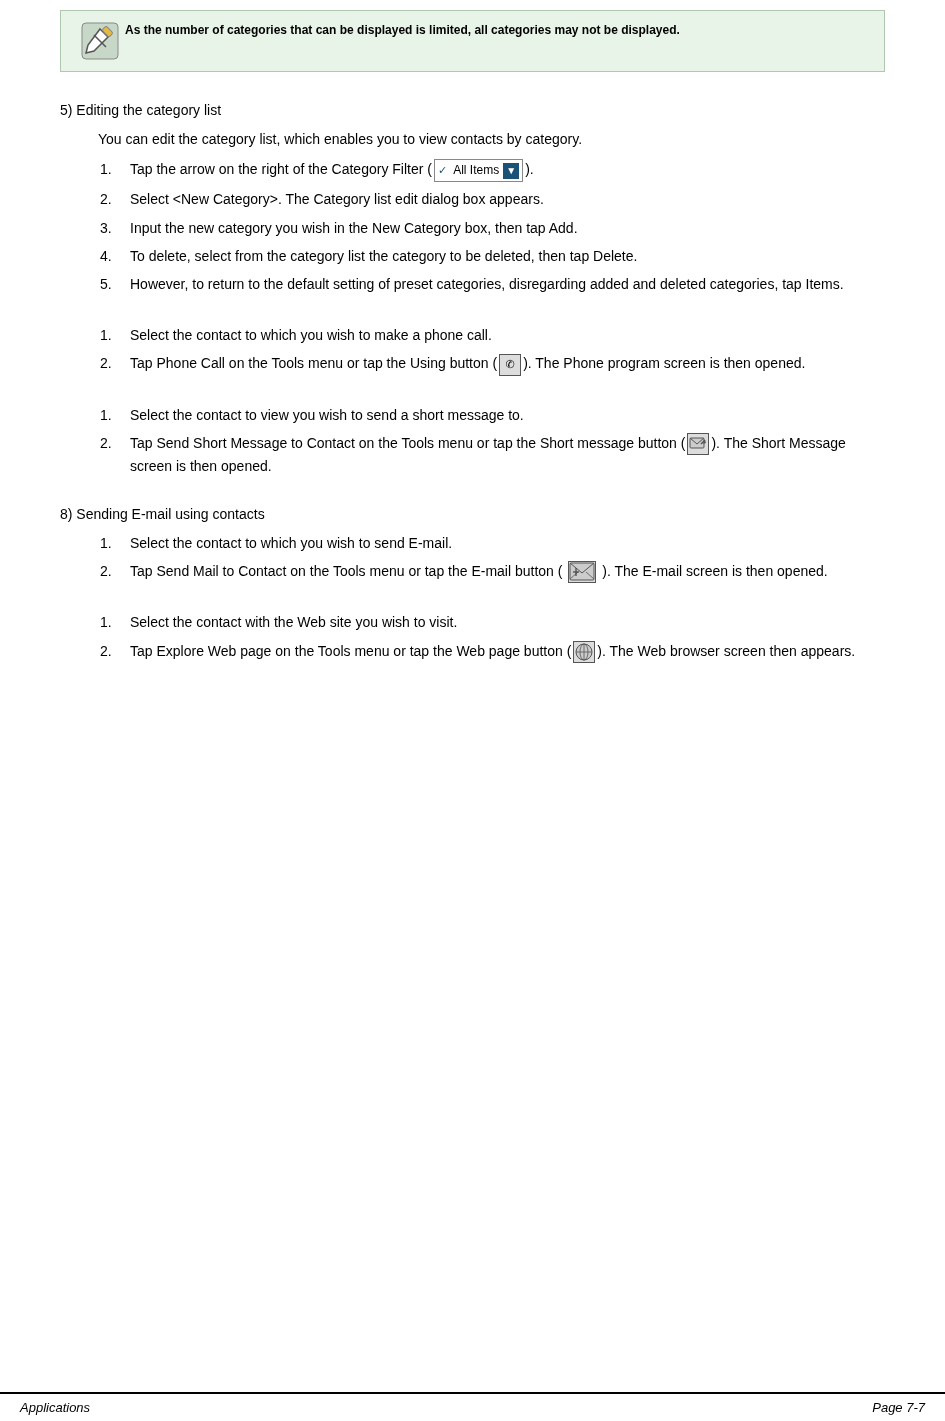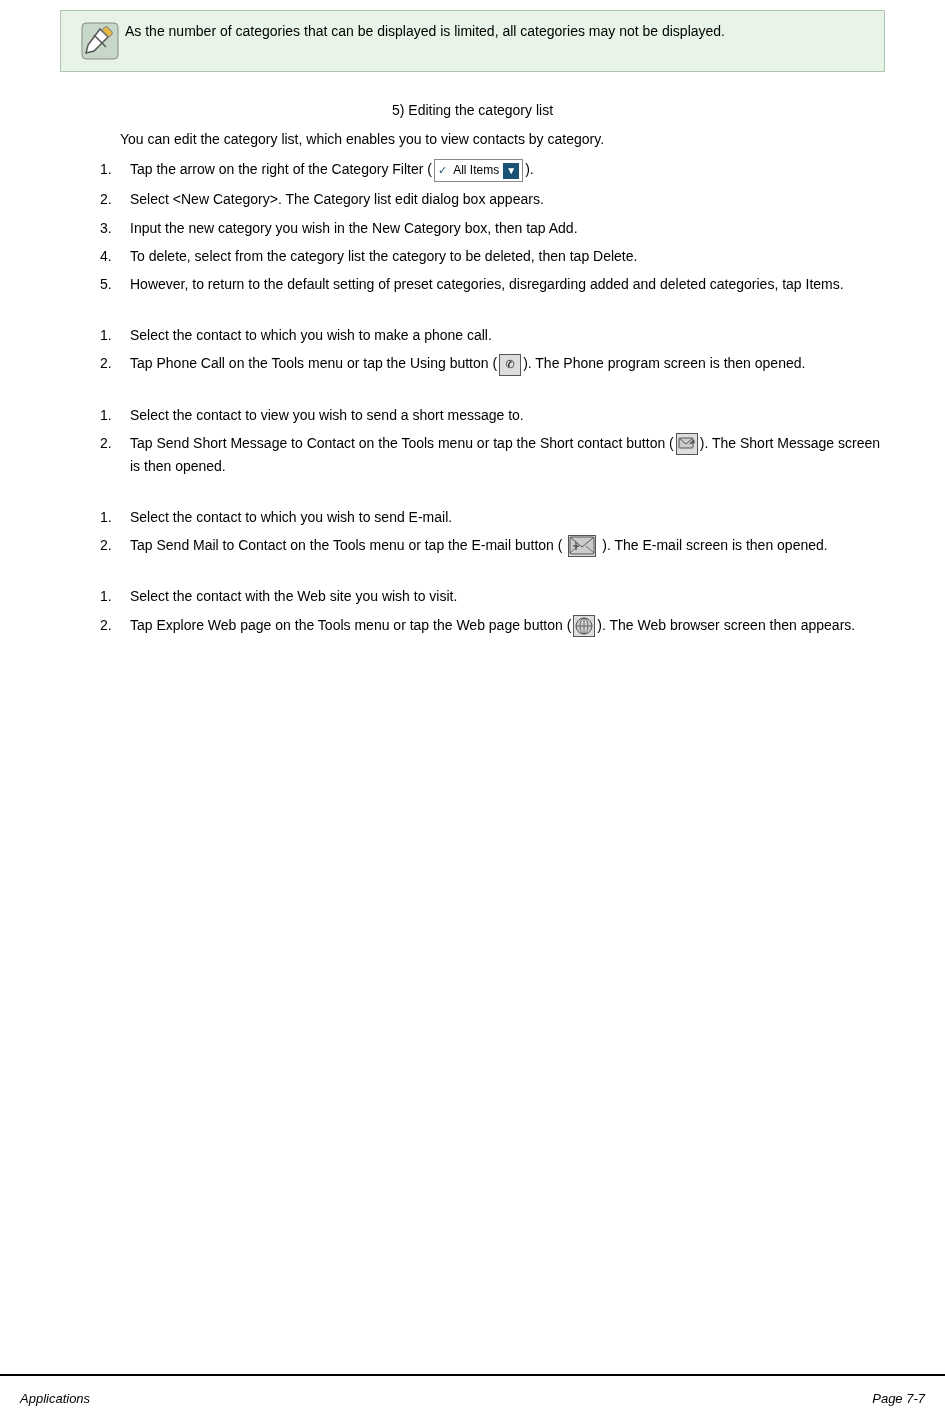--- a/index.html
+++ b/index.html
@@ -29,37 +29,36 @@
     }
     .note-icon-area {
       width: 50px;
       flex-shrink: 0;
       display: flex;
       align-items: center;
       justify-content: center;
     }
     .note-text {
       flex: 1;
-      font-size: 14px;
-      font-weight: normal;
+      font-size: 12px;
+      font-weight: bold;
       line-height: 1.5;
     }
 
     
     .section {
       margin-bottom: 28px;
     }
     .section-title {
       font-size: 14px;
       margin-bottom: 10px;
-      text-align: center;
     }
     .section-desc {
       font-size: 14px;
-      margin-left: 60px;
+      margin-left: 38px;
       margin-bottom: 8px;
       line-height: 1.6;
     }
 
     
     .step-list {
       margin-left: 40px;
     }
     .step-item {
       display: flex;
@@ -141,21 +140,21 @@
 
     
     .page-footer {
       position: absolute;
       bottom: 0;
       left: 0;
       right: 0;
       display: flex;
       justify-content: space-between;
       align-items: center;
-      padding: 15px 20px;
+      padding: 6px 20px;
       border-top: 2px solid #000;
       font-style: italic;
       font-size: 13px;
     }
 
     .footer-left {
       font-style: italic;
     }
     .footer-right {
       font-style: italic;
@@ -223,32 +222,33 @@
         </div>
       </div>
       <div class="section">
         <div class="step-list">
           <div class="step-item">
             <span class="step-num">1.</span>
             <span class="step-content">Select the contact to view you wish to send a short message to.</span>
           </div>
           <div class="step-item">
             <span class="step-num">2.</span>
-            <span class="step-content">Tap <b>Send Short Message to Contact</b> on the <b>Tools</b> menu or tap the <b>Short contact</b> button (<span class="inline-icon-sm">
+            <span class="step-content">Tap <b>Send Short Message to Contact</b> on the <b>Tools</b> menu or tap the <b>Short message</b> button (<span class="inline-icon-sm">
                 <svg width="18" height="18" viewBox="0 0 18 18">
                   <rect x="1" y="3" width="14" height="10" rx="1" fill="#ccc" stroke="#555" stroke-width="1"></rect>
                   <polyline points="1,3 8,9 15,3" fill="none" stroke="#555" stroke-width="1"></polyline>
                   <line x1="12" y1="9" x2="16" y2="5" stroke="#555" stroke-width="1.5"></line>
                   <polygon points="16,5 17,8 14,9" fill="#555"></polygon>
                 </svg>
               </span>). The Short Message screen is then opened.</span>
           </div>
         </div>
       </div>
       <div class="section">
+        <div class="section-title">8)   Sending E-mail using contacts</div>
         <div class="step-list">
           <div class="step-item">
             <span class="step-num">1.</span>
             <span class="step-content">Select the contact to which you wish to send E-mail.</span>
           </div>
           <div class="step-item">
             <span class="step-num">2.</span>
             <span class="step-content">Tap <b>Send Mail to Contact</b> on the <b>Tools</b> menu or tap the <b>E-mail</b> button ( <span class="inline-icon" style="width: 28px; height: 22px;">
                 <svg width="26" height="20" viewBox="0 0 26 20">
                   <rect x="1" y="1" width="24" height="17" rx="1" fill="#ccc" stroke="#555" stroke-width="1"></rect>

